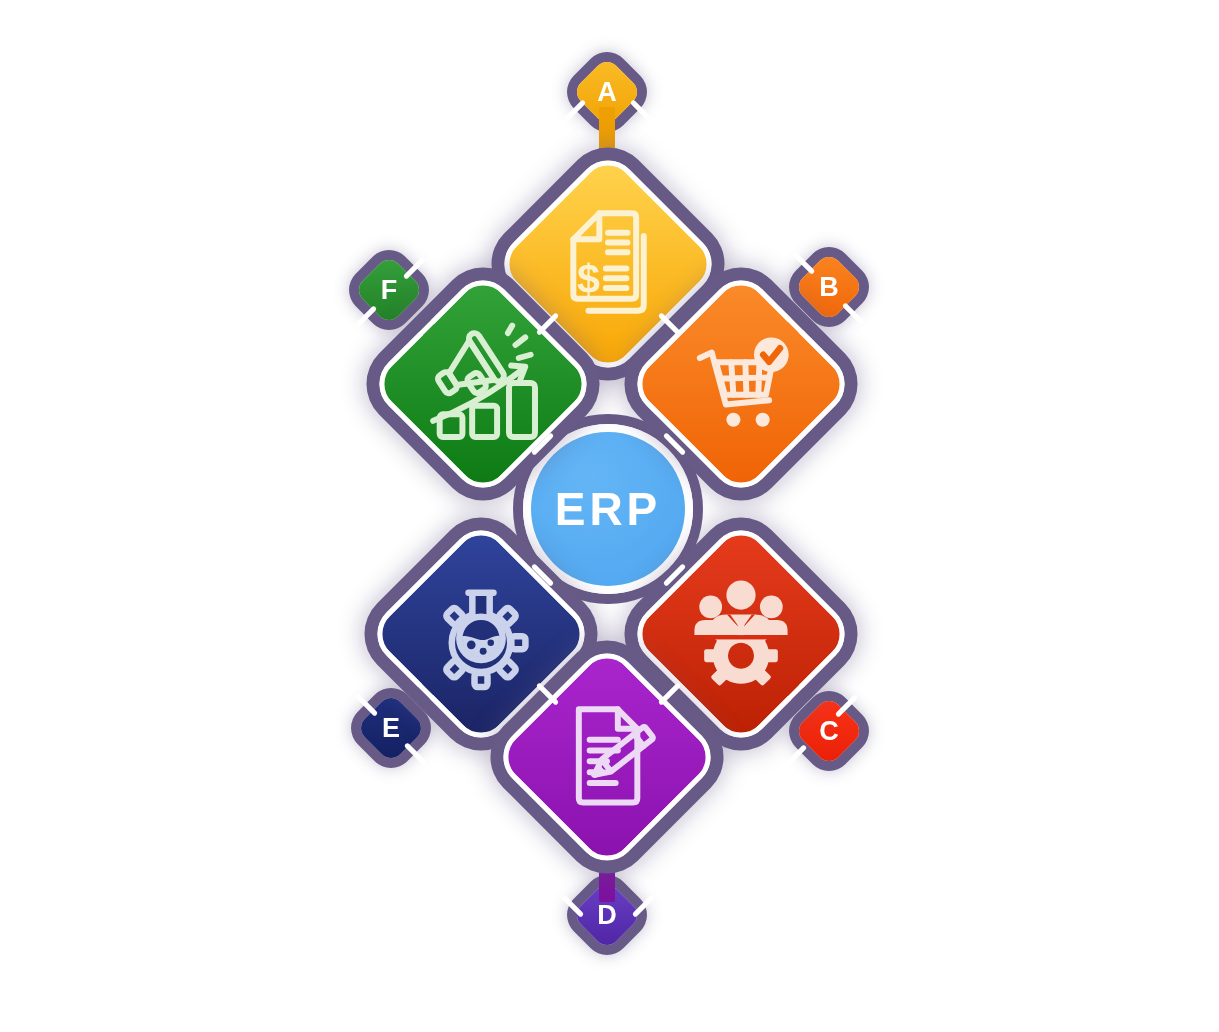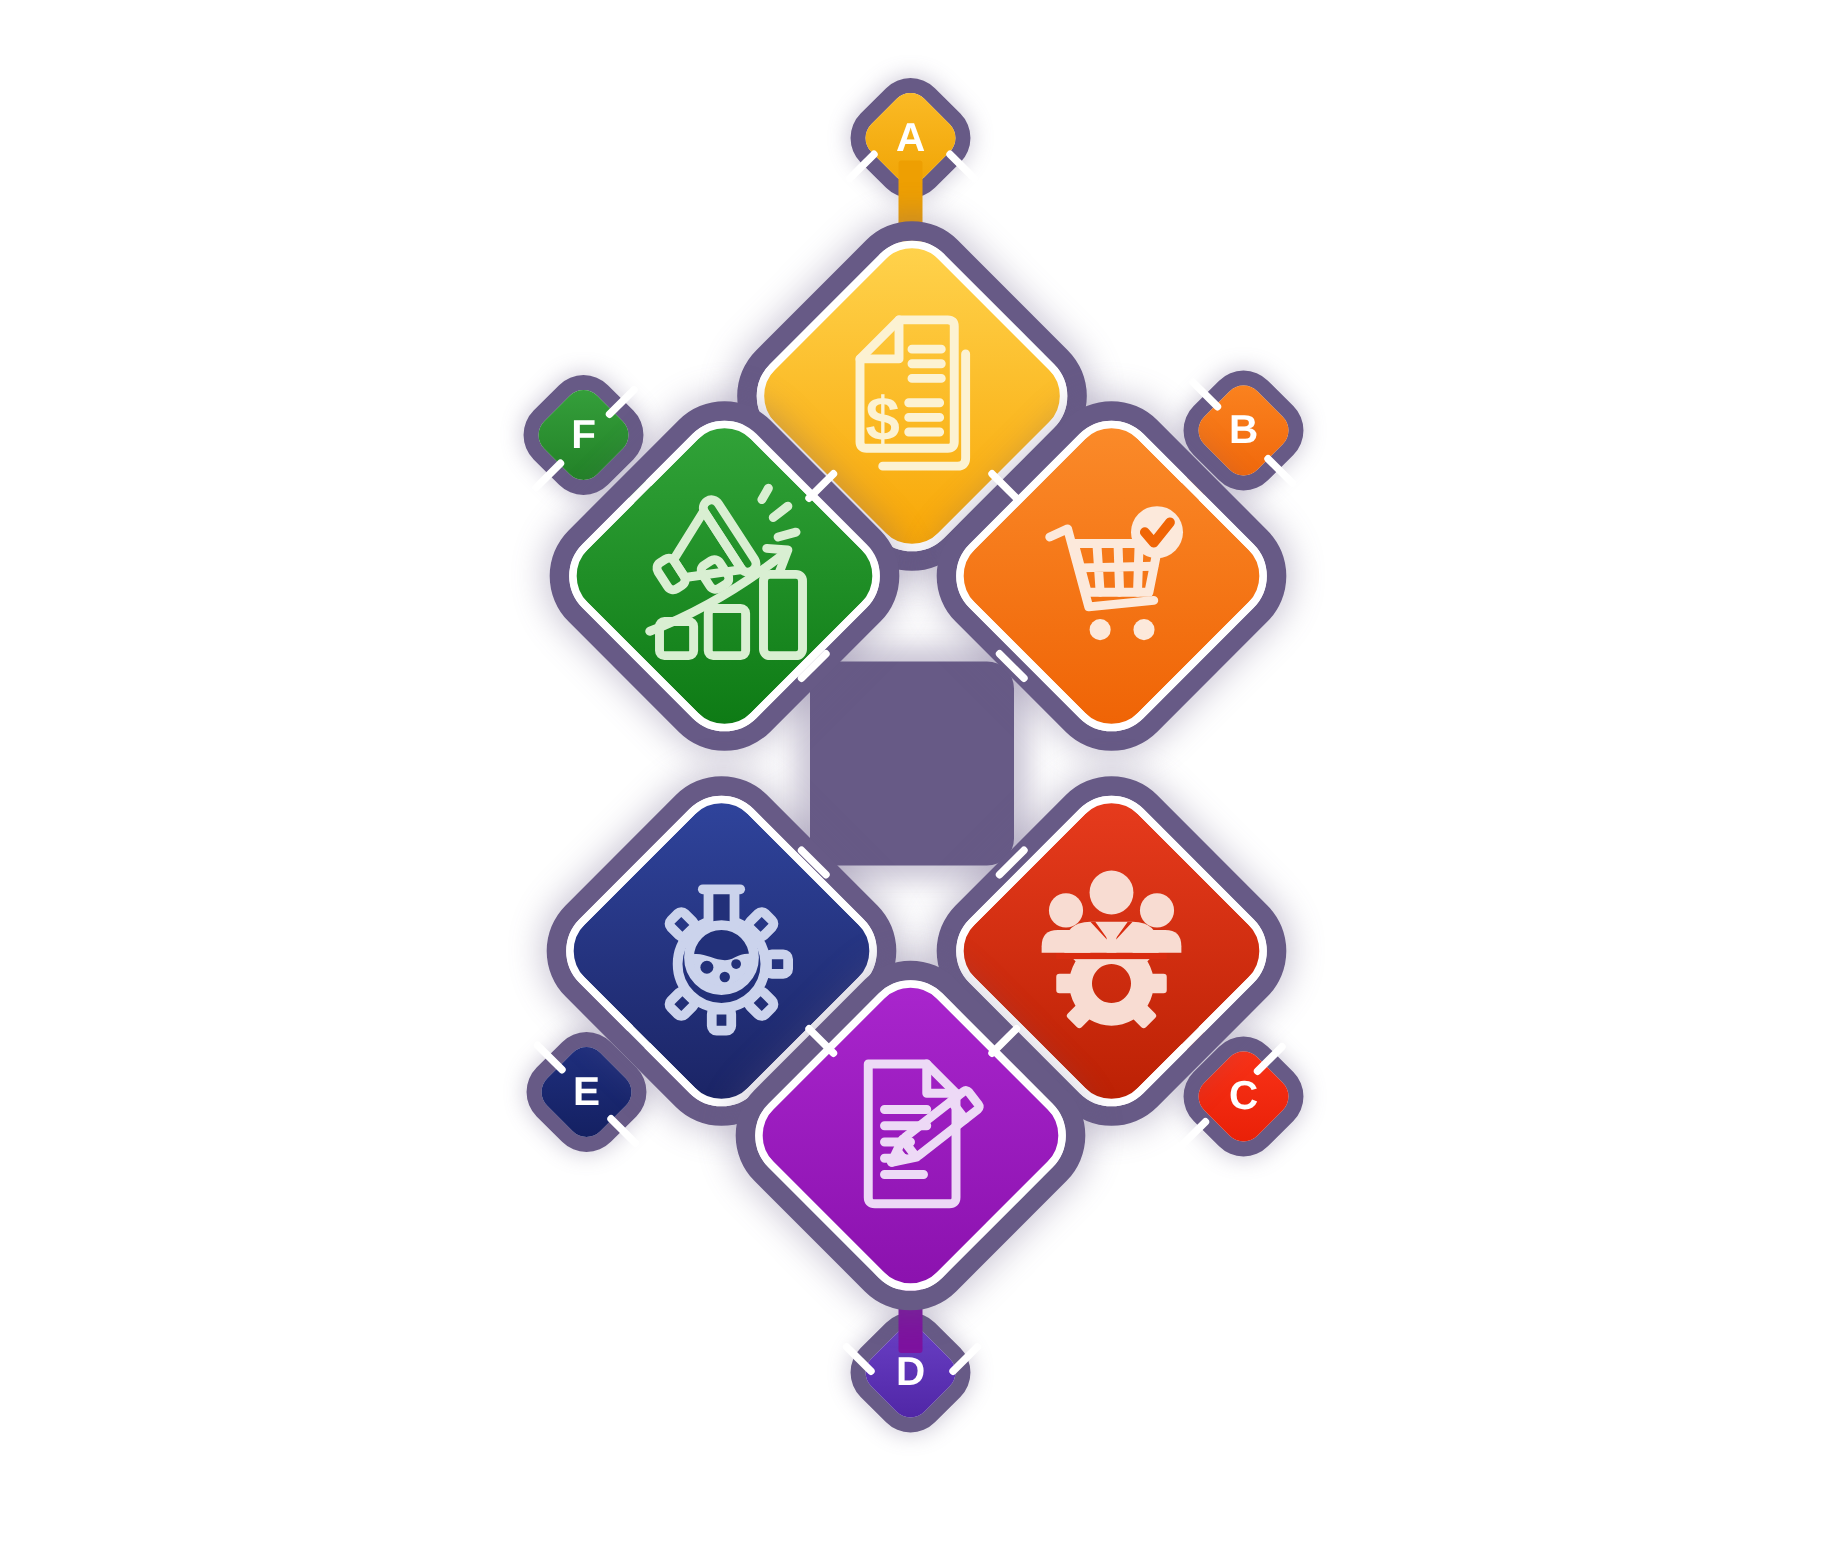--- a/index.html
+++ b/index.html
@@ -99,20 +99,23 @@
   <div class="tag t-c" style="left:829px;top:731px;"></div>
   <div class="tag t-d" style="left:607px;top:915px;"></div>
 
   <div class="tag-label" style="left:607px;top:92px;">A</div>
   <div class="tag-label" style="left:829px;top:287px;">B</div>
   <div class="tag-label" style="left:829px;top:731px;">C</div>
   <div class="tag-label" style="left:607px;top:915px;">D</div>
   <div class="tag-label" style="left:391px;top:728px;">E</div>
   <div class="tag-label" style="left:389px;top:290px;">F</div>
 
+  <div class="hub">
+    <span class="hub-label">ERP</span>
+  </div>
 
   <div class="icon" style="left:608px;top:262px;">
     <svg viewBox="0 0 120 120" fill="none" stroke="#FCF2D2" stroke-width="5.5" stroke-linecap="round" stroke-linejoin="round">
       <path d="M93 36 V100 Q93 105 88 105 H42"></path>
       <path d="M52 15 H82 Q86 15 86 19 V90 Q86 94 82 94 H32 Q28 94 28 90 V39 Z"></path>
       <path d="M52 15 V39 H28"></path>
       <path d="M60 33 H78 M60 42 H78 M60 51 H78"></path>
       <path d="M58 66 H77 M58 75 H77 M58 84 H77"></path>
       <text x="42" y="89" font-size="38" font-weight="bold" fill="#FCF2D2" stroke="none" text-anchor="middle" font-family="Liberation Sans, sans-serif">$</text>
     </svg>

